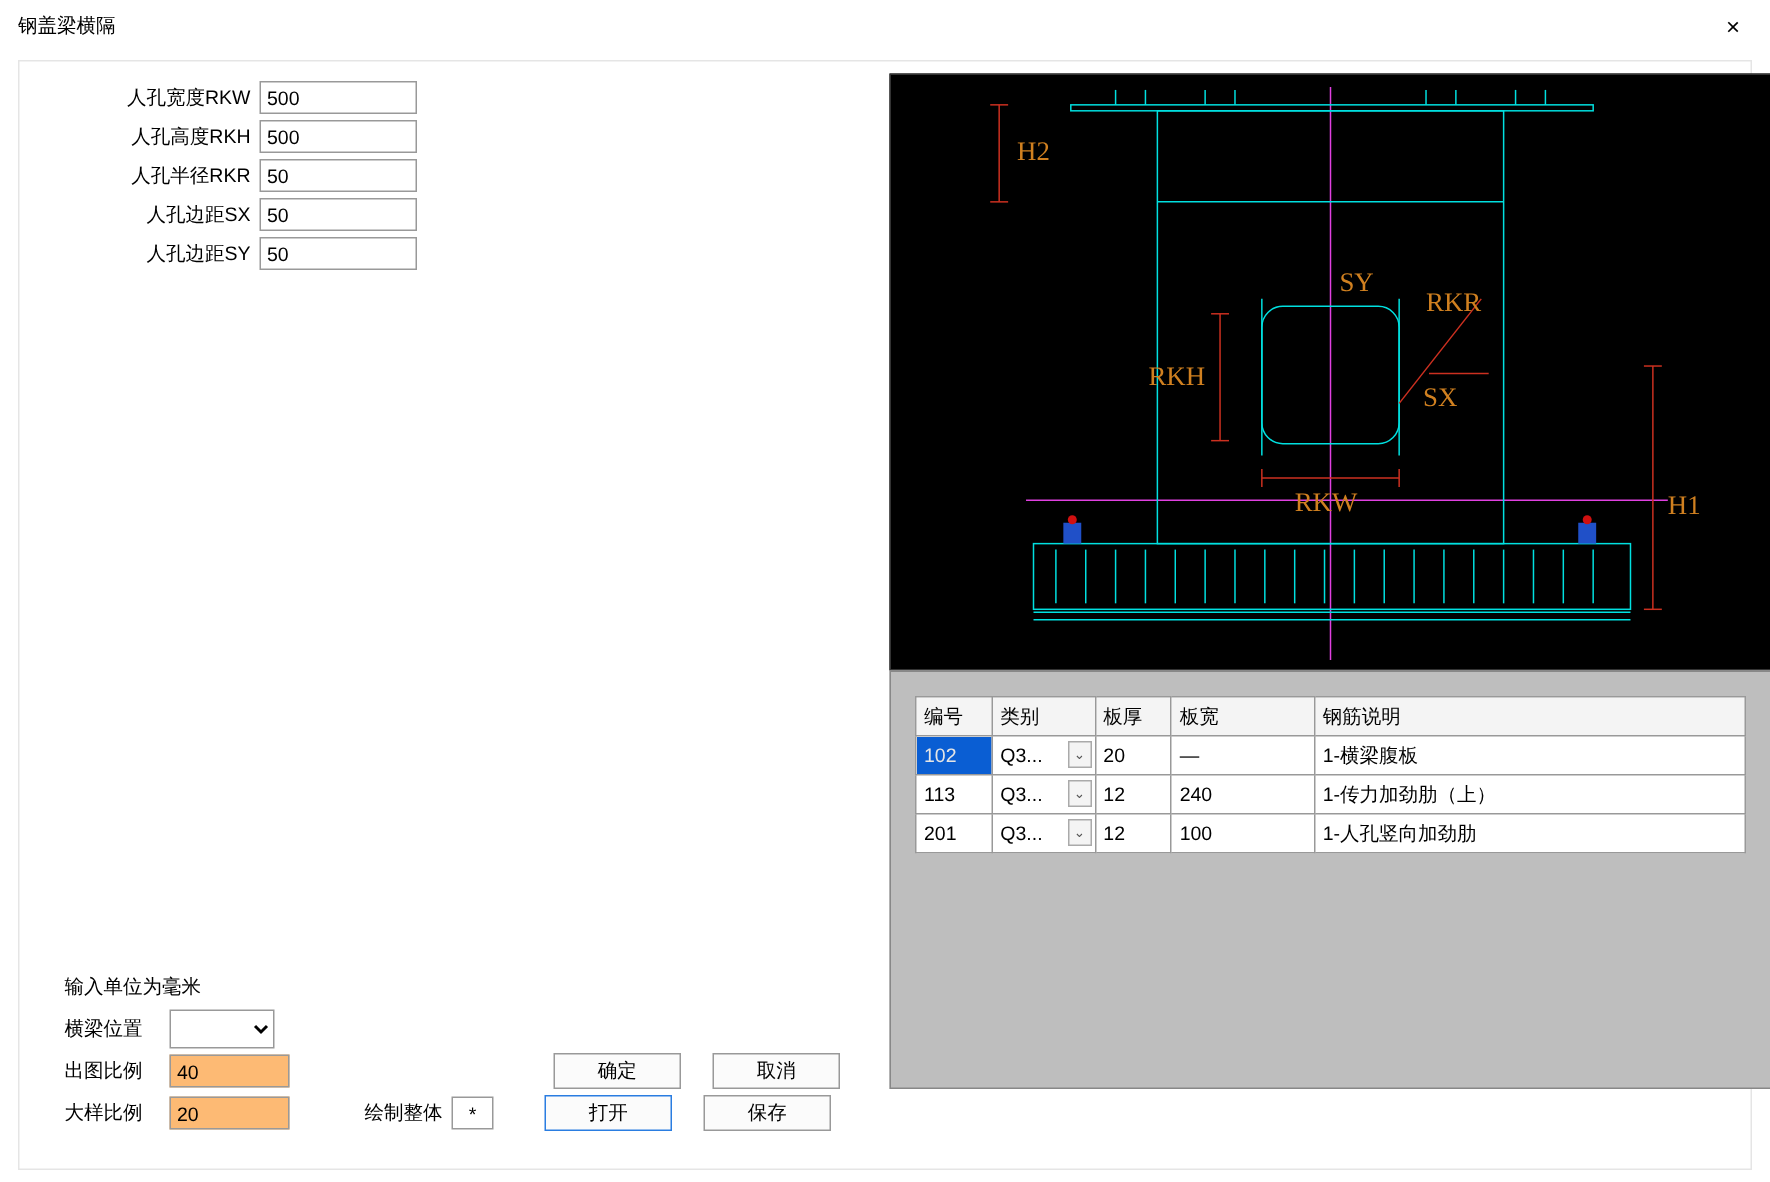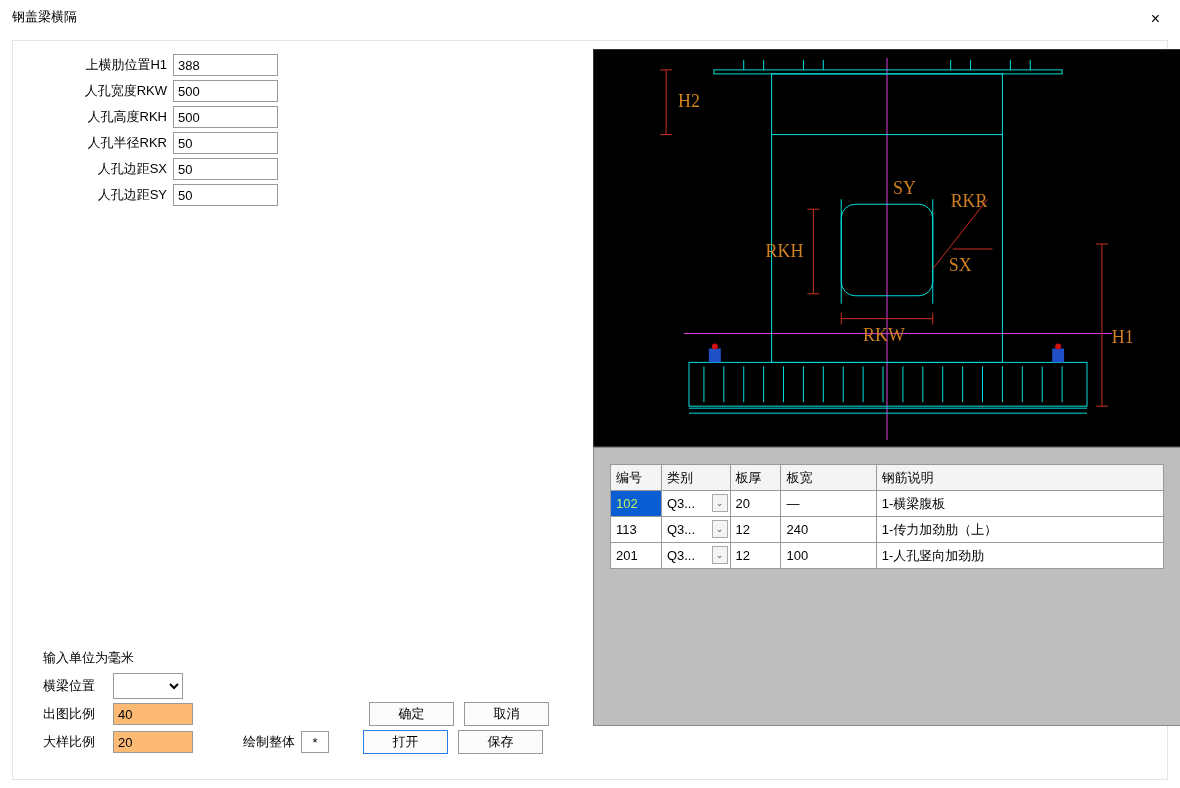--- a/index.html
+++ b/index.html
@@ -17,50 +17,46 @@
   .diagram{width:588px;height:398px;background:#000;border:1px solid #333;display:block}
   .table-wrap{width:588px;background:#bebebe;border:1px solid #888;padding:16px}
   table{border-collapse:collapse;background:#fff;font-size:13px}
   th,td{border:1px solid #999;padding:3px 5px;text-align:left;height:26px;overflow:hidden;white-space:nowrap}
   th{background:#f4f4f4;font-weight:normal}
   .col-id{width:52px}
   .col-cat{width:70px}
   .col-thk{width:52px}
   .col-wid{width:100px}
   .col-desc{width:300px}
-  .sel-cell{background:#0a5ed3;color:#bef264}
+  .sel-cell{background:#0a5ed3;color:#e5e5e5}
   .dd-cell{position:relative;padding-right:18px}
   .dd-arrow{position:absolute;right:2px;top:3px;width:16px;height:18px;border:1px solid #aaa;background:#f4f4f4;display:flex;align-items:center;justify-content:center;font-size:9px;color:#555}
   .table-pad{height:140px;background:#bebebe}
   .bottom-panel{position:absolute;left:30px;bottom:22px;width:540px}
   .bp-row{display:flex;align-items:center;height:26px;margin-bottom:2px}
   .bp-label{width:70px;font-size:13px}
   .bp-input{width:80px;height:22px;border:1px solid #999;padding:0 4px;font-size:13px;background:#fdba74}
   .bp-select{width:70px;height:22px;border:1px solid #999;padding:12px 2px;font-size:13px;background:#fff}
   .btn{width:85px;height:24px;border:1px solid #999;background:#fbfbfb;font-size:13px;cursor:pointer;margin-left:6px}
   .btn.highlight{border:1px solid #2a7de1}
   .mini-input{width:28px;height:22px;border:1px solid #999;text-align:center;font-size:13px;background:#fff}
-  .btn-cluster{display:flex;gap:4px;margin-left:30px}
+  .btn-cluster{display:flex;gap:15px;margin-left:30px}
 </style>
 </head>
 <body>
 
 <div class="app">
   <div class="titlebar">
     <div class="title">钢盖梁横隔</div>
     <div class="close-x">×</div>
   </div>
 
   <div class="content">
 
     <div class="params">
-      <div class="param-row">
-        <div class="param-label">上横肋位置H1</div>
-        <input class="param-input" value="388" style="">
-      </div>
       <div class="param-row">
         <div class="param-label">人孔宽度RKW</div>
         <input class="param-input" value="500" style="">
       </div>
       <div class="param-row">
         <div class="param-label">人孔高度RKH</div>
         <input class="param-input" value="500" style="">
       </div>
       <div class="param-row">
         <div class="param-label">人孔半径RKR</div>

